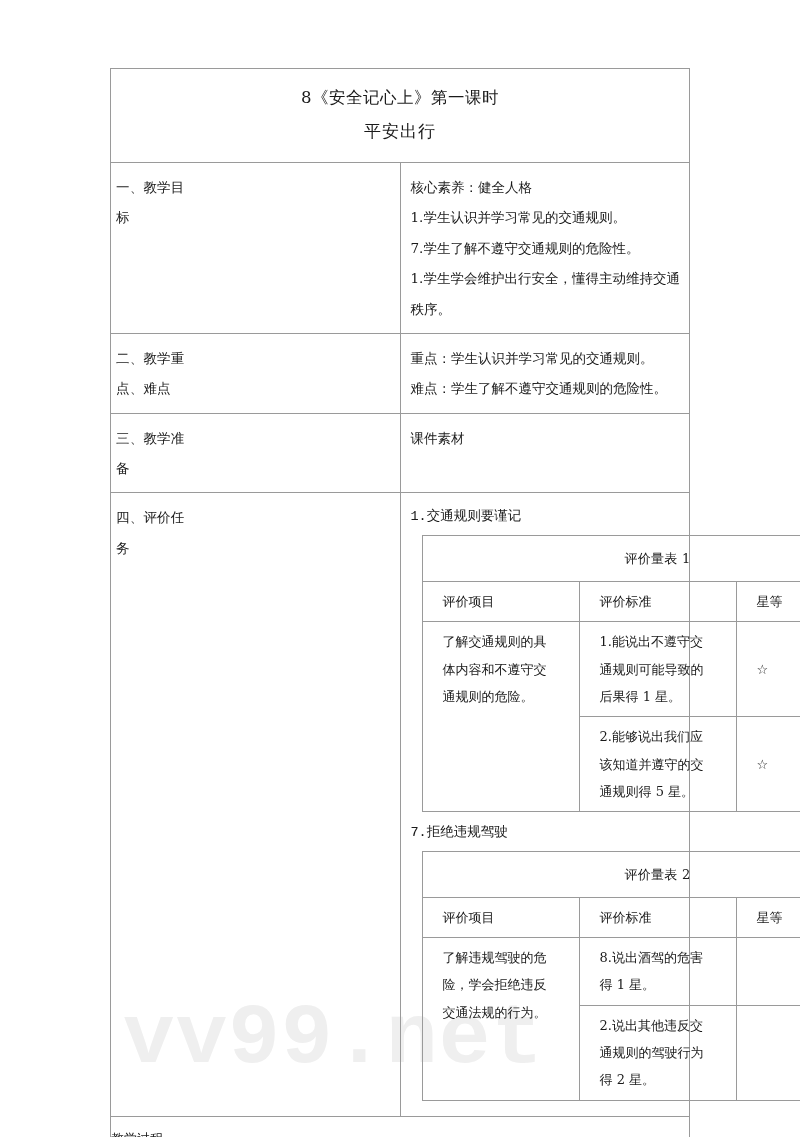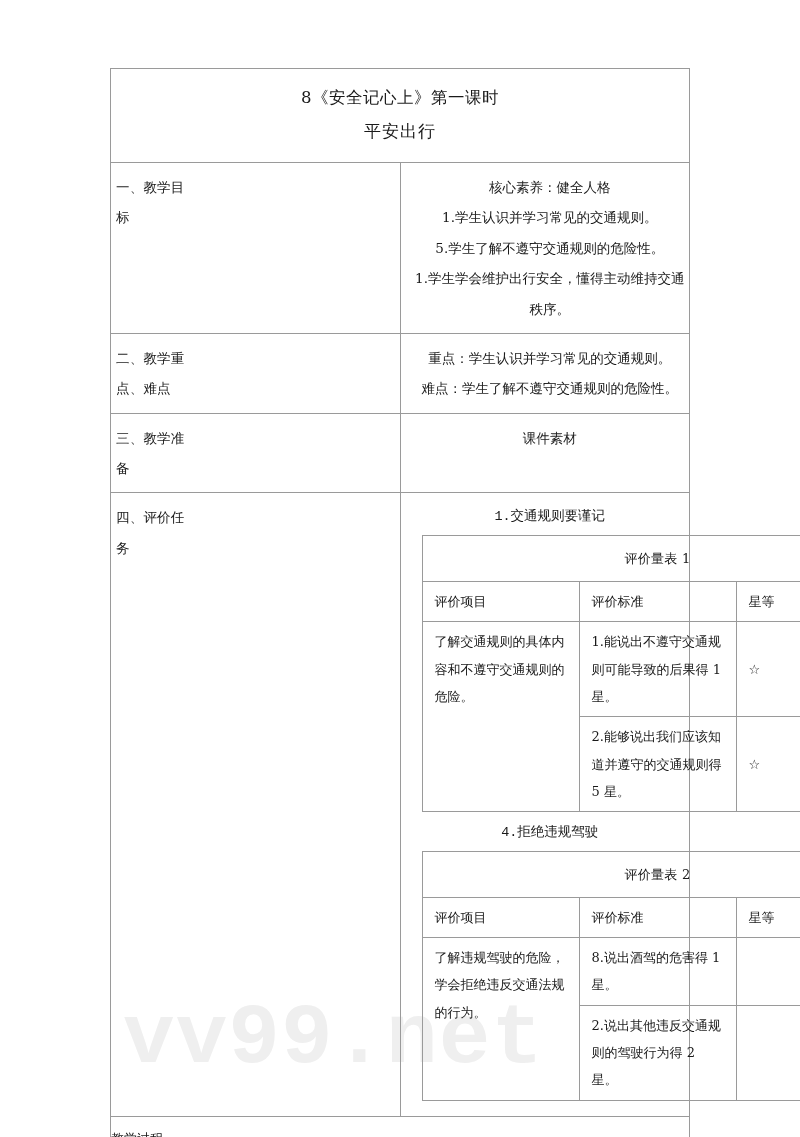--- a/index.html
+++ b/index.html
@@ -86,41 +86,40 @@
 
   .body-cell {
     padding: 9px 0 9px 10px !important;
     font-size: 13.5px;
     line-height: 2.25;
   }
   .body-cell p {
     margin: 0;
     font-size: 13.5px;
     line-height: 2.25;
-    text-align: center;
   }
 
   
   .rubric-label {
     margin: 0 0 4px 0;
     font-size: 13.5px;
     line-height: 2.0;
     font-family: Liberation Mono, monospace;
   }
   table.rubric {
     border-collapse: collapse;
     table-layout: fixed;
     margin: 2px 0 6px 11px;
     width: 472px;
   }
   table.rubric td {
     border: 1px solid #9a9a9a;
     font-size: 13px;
     line-height: 2.1;
-    padding: 6px 12px;
+    padding: 6px 20px;
     vertical-align: top;
   }
   .rubric-title {
     text-align: center;
     padding: 9px 8px !important;
     letter-spacing: 0.3px;
   }
   .rubric .hd { vertical-align: middle; }
   .star-cell {
     text-align: center;
@@ -185,21 +184,21 @@
         </tr>
 
         <tr>
           <td class="lbl">
             <span>一、教学目</span>
             <span class="l2">标</span>
           </td>
           <td class="body-cell">
             <p>核心素养：健全人格</p>
             <p>1.学生认识并学习常见的交通规则。</p>
-            <p>5.学生了解不遵守交通规则的危险性。</p>
+            <p>7.学生了解不遵守交通规则的危险性。</p>
             <p>1.学生学会维护出行安全，懂得主动维持交通秩序。</p>
           </td>
         </tr>
 
         <tr>
           <td class="lbl">
             <span>二、教学重</span>
             <span class="l2">点、难点</span>
           </td>
           <td class="body-cell">
@@ -248,21 +247,21 @@
                 <tr>
                   <td class="r1-c2">2.能够说出我们应该知道并遵守的交通规则得 5 星。</td>
                   <td class="r1-c3 star-cell">
                     <span class="sline">（    ）</span>
                     <span class="sline left">☆</span>
                   </td>
                 </tr>
               </tbody>
             </table>
 
-            <p class="rubric-label">4.拒绝违规驾驶</p>
+            <p class="rubric-label">7.拒绝违规驾驶</p>
             <table class="rubric">
               <tbody>
                 <tr>
                   <td colspan="3" class="rubric-title">评价量表 2</td>
                 </tr>
                 <tr>
                   <td class="r2-c1 hd">评价项目</td>
                   <td class="r2-c2 hd">评价标准</td>
                   <td class="r2-c3 hd">星等</td>
                 </tr>

